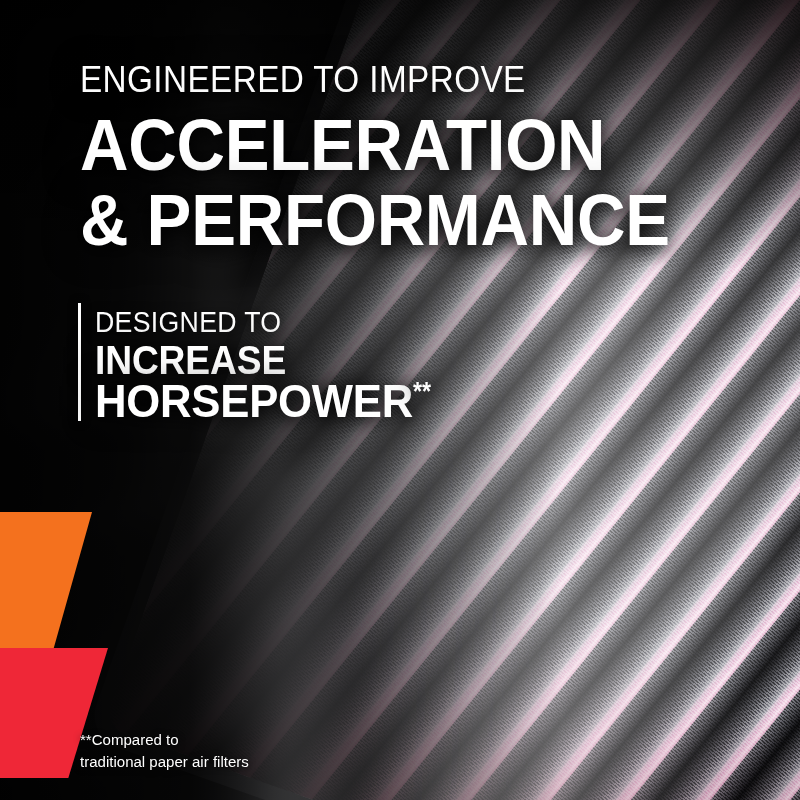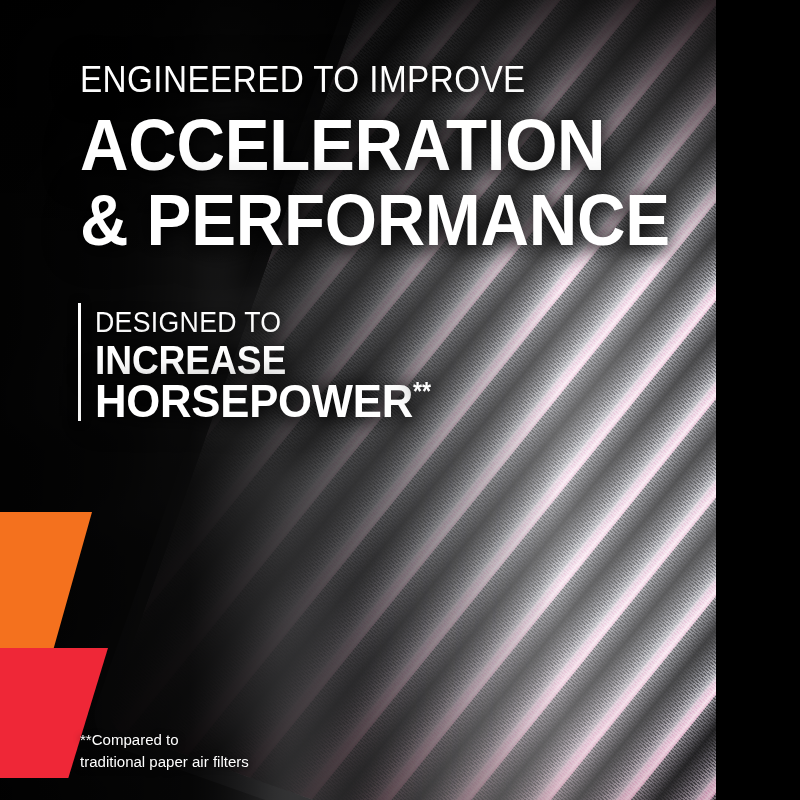--- a/index.html
+++ b/index.html
@@ -1,20 +1,20 @@
 <!DOCTYPE html>
 <html><head>
 <meta charset="utf-8">
 <style>
   * { margin:0; padding:0; box-sizing:border-box; }
   html,body { background:#000; }
 
   #stage{
     position:relative;
-    width:716px; height:800px;
+    width:800px; height:800px;
     background:#4d7c0f;
     overflow:hidden;
     font-family:"Liberation Sans", sans-serif;
   }
 
   
   .bg-base{
     position:absolute; inset:0;
     background:
       radial-gradient(120% 90% at 78% 18%, rgba(70,70,72,.55) 0%, rgba(0,0,0,0) 58%),

